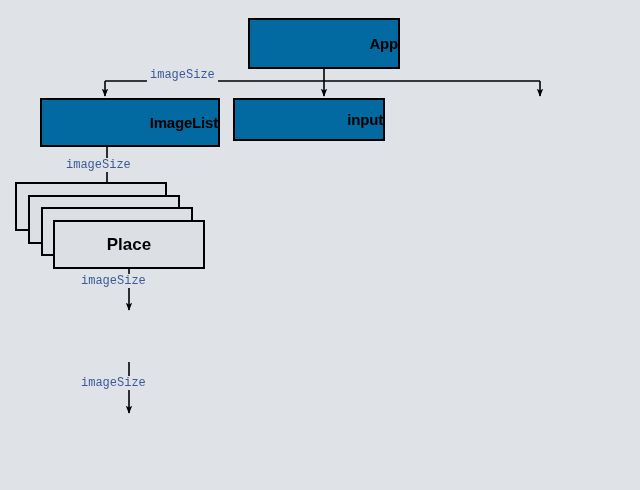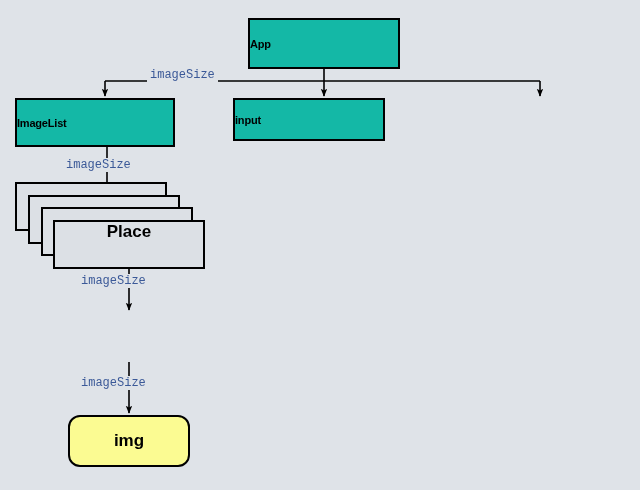--- a/index.html
+++ b/index.html
@@ -22,34 +22,34 @@
   #edge-layer {
     position: absolute;
     left: 0;
     top: 0;
     width: 640px;
     height: 490px;
   }
   .node {
     position: absolute;
     box-sizing: border-box;
-    background: #14b8a6;
+    background: #0369a1;
     border: 2px solid #000000;
     display: flex;
     align-items: center;
-    justify-content: flex-start;
+    justify-content: flex-end;
     font-family: "Liberation Sans", sans-serif;
     font-weight: bold;
-    font-size: 11px;
+    font-size: 15px;
     color: #000000;
     letter-spacing: -0.2px;
     z-index: 3;
   }
   .node-app      { left: 248px; top: 18px;  width: 152px; height: 51px; }
-  .node-imagelist{ left: 15px;  top: 98px;  width: 160px; height: 49px; }
+  .node-imagelist{ left: 40px;  top: 98px;  width: 180px; height: 49px; }
   .node-input    { left: 233px; top: 98px;  width: 152px; height: 43px; }
   .node-loginpanel{left: 464px; top: 98px;  width: 152px; height: 49px; }
   .node-placeimage{left: 53px;  top: 312px; width: 152px; height: 50px; }
 
   .stack-wrap {
     position: absolute;
     left: 15px;
     top: 182px;
     width: 195px;
     height: 87px;
@@ -69,20 +69,21 @@
   .stack-front {
     position: absolute;
     left: 38px;
     top: 38px;
     box-sizing: border-box;
     width: 152px;
     height: 49px;
     background: #dce0e5;
     border: 2px solid #000000;
     display: flex;
+    align-items: center;
     justify-content: center;
     font-family: "Liberation Sans", sans-serif;
     font-weight: bold;
     font-size: 17px;
     color: #000000;
   }
 
   .node-img {
     position: absolute;
     left: 68px;
@@ -164,22 +165,19 @@
   <div class="stack-wrap">
     <div class="stack-shadow s1"></div>
     <div class="stack-shadow s2"></div>
     <div class="stack-shadow s3"></div>
     <div class="stack-front">
       <span>Place</span>
     </div>
   </div>
 
 
-  <div class="node-img">
-    <span>img</span>
-  </div>
 
   <div class="edge-label lbl-bus">imageSize</div>
   <div class="edge-label lbl-a">imageSize</div>
   <div class="edge-label lbl-b">imageSize</div>
   <div class="edge-label lbl-c">imageSize</div>
 
 </div>
 
 </body></html>

